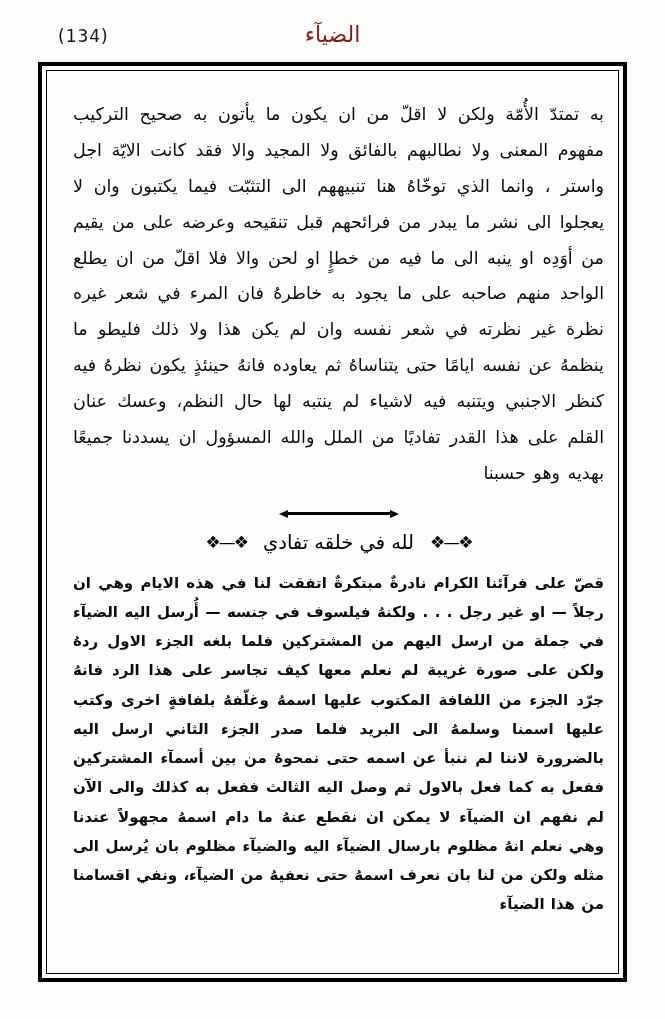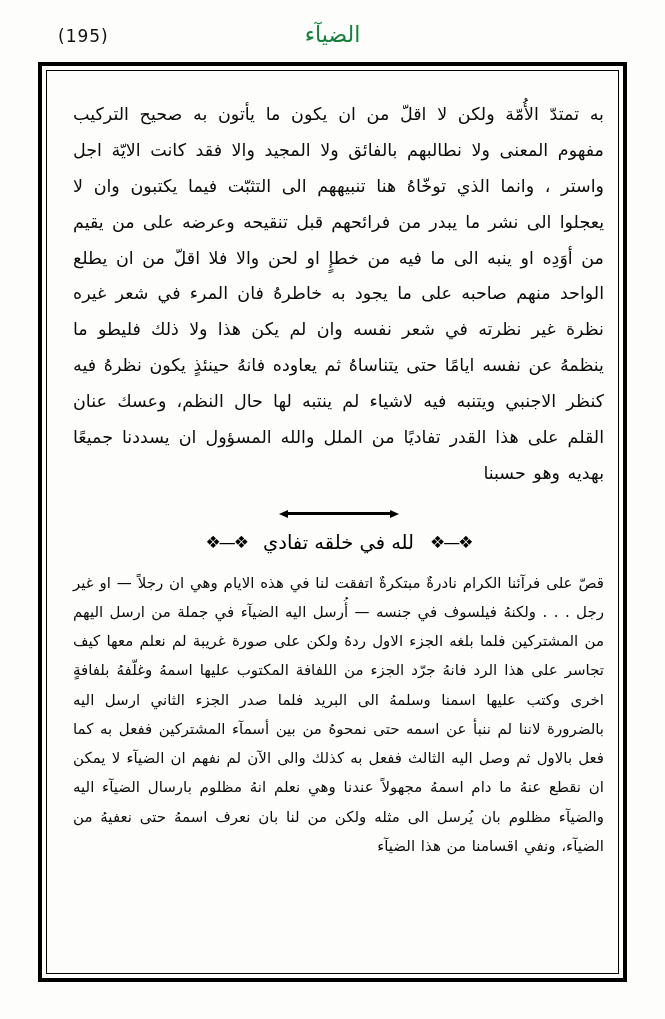--- a/index.html
+++ b/index.html
@@ -39,21 +39,21 @@
     letter-spacing: 1px;
     color: #111;
   }
   .header-title {
     position: absolute;
     left: 50%;
     transform: translateX(-50%);
     top: -2px;
     font-family: "DejaVu Sans", sans-serif;
     font-size: 22px;
-    color: #15803d;
+    color: #7f1d1d;
     white-space: nowrap;
   }
   
   .frame {
     position: absolute;
     top: 62px;
     left: 38px;
     width: 589px;
     height: 920px;
     border: 4px solid #000;
@@ -132,29 +132,30 @@
   }
   
   .body-text-2 {
     direction: rtl;
     text-align: justify;
     font-family: "DejaVu Sans", sans-serif;
     font-size: 15px;
     line-height: 1.95;
     color: #0c0c0c;
     word-spacing: 1px;
+    font-weight: bold;
   }
 </style>
 </head>
 <body>
 
 <div class="page">
 
   <div class="header">
-    <div class="page-number">(195)</div>
+    <div class="page-number">(134)</div>
     <div class="header-title">الضيآء</div>
   </div>
 
   <div class="frame">
     <div class="frame-inner">
 
       <div class="body-text">
         <p>به تمتدّ الأُمّة ولكن لا اقلّ من ان يكون ما يأتون به صحيح التركيب مفهوم المعنى ولا نطالبهم بالفائق ولا المجيد والا فقد كانت الايّة اجل واستر ، وانما الذي توخّاهُ هنا تنبيههم الى التثبّت فيما يكتبون وان لا يعجلوا الى نشر ما يبدر من فرائحهم قبل تنقيحه وعرضه على من يقيم من أوَدِه او ينبه الى ما فيه من خطإٍ او لحن والا فلا اقلّ من ان يطلع الواحد منهم صاحبه على ما يجود به خاطرهُ فان المرء في شعر غيره نظرة غير نظرته في شعر نفسه وان لم يكن هذا ولا ذلك فليطو ما ينظمهُ عن نفسه ايامًا حتى يتناساهُ ثم يعاوده فانهُ حينئذٍ يكون نظرهُ فيه كنظر الاجنبي ويتنبه فيه لاشياء لم ينتبه لها حال النظم، وعسك عنان القلم على هذا القدر تفاديًا من الملل والله المسؤول ان يسددنا جميعًا بهديه وهو حسبنا</p>
       </div>
 

